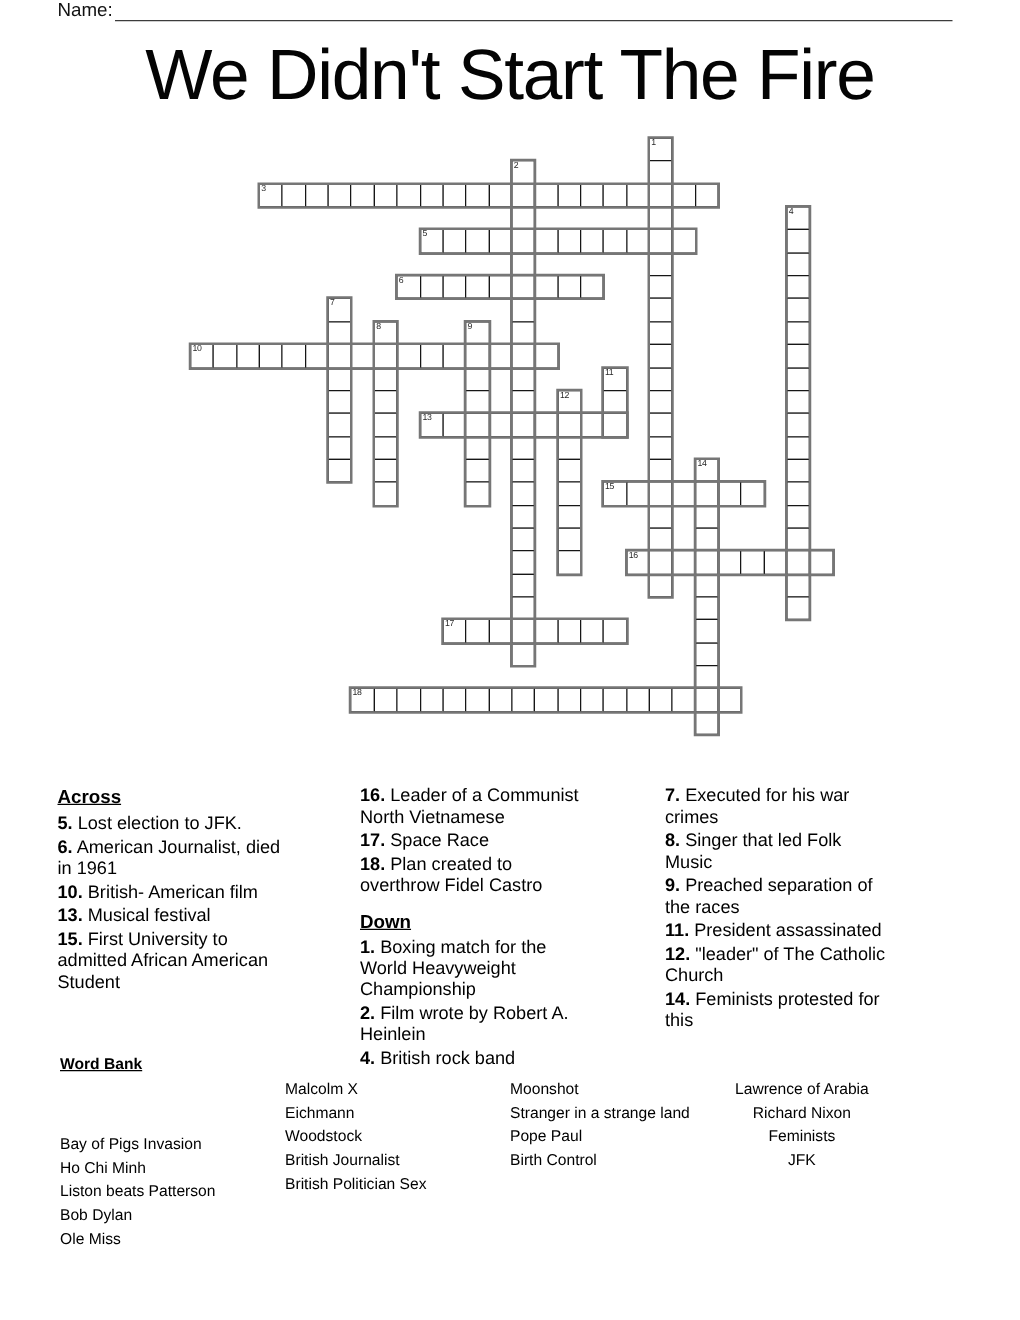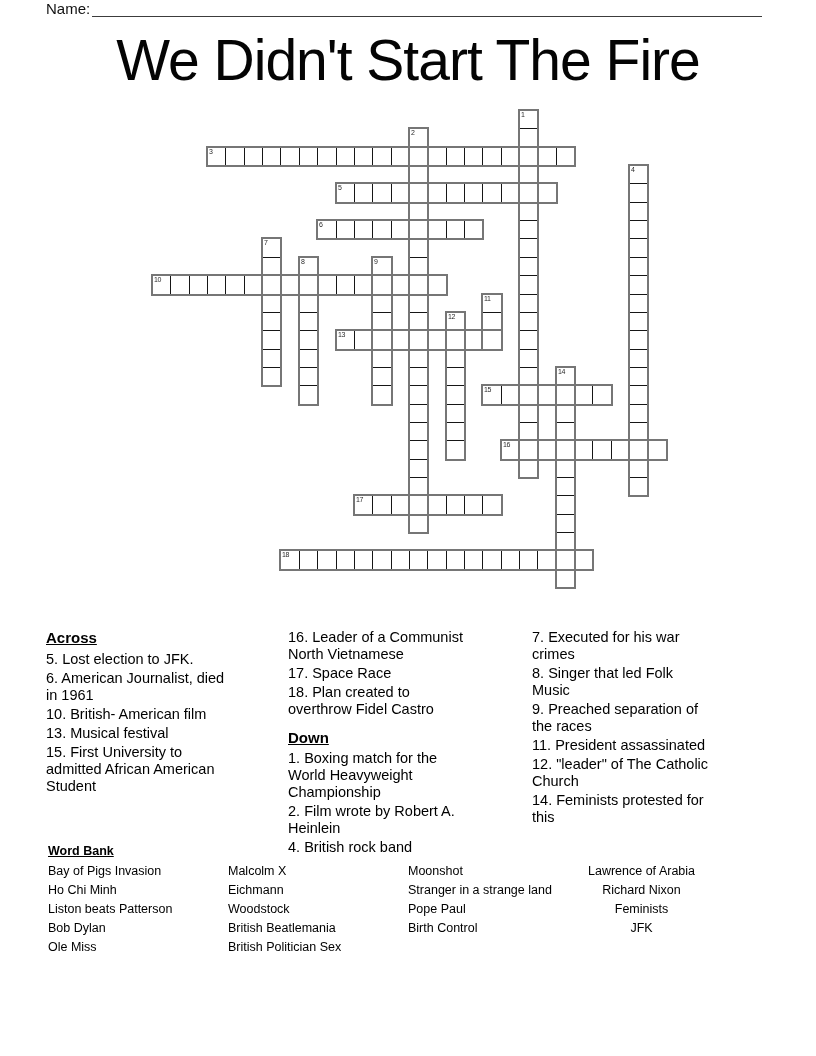--- a/index.html
+++ b/index.html
@@ -45,21 +45,21 @@
   
   .clue-col{position:absolute;top:629px;}
   .clue-heading{
     font-size:15px;font-weight:bold;text-decoration:underline;
     line-height:17px;margin-bottom:5px;color:#000;
   }
   .down-heading{margin-top:11px;margin-bottom:4px;}
   .clue{
     font-size:14.5px;line-height:17px;margin-bottom:2px;color:#000;
   }
-  .clue-num{font-weight:normal;}
+  .clue-num{font-weight:bold;}
   .clue-text{white-space:pre-line;}
   
   .wb-heading{
     position:absolute;left:48px;top:844px;
     font-size:12.5px;font-weight:bold;text-decoration:underline;
     line-height:14px;color:#000;
   }
   .wb-col{position:absolute;top:862px;}
   .wb-item{font-size:12.5px;line-height:18.9px;color:#000;}
 </style>
@@ -361,32 +361,32 @@
         <div class="clue"><span class="clue-num">11.</span> <span class="clue-text">President assassinated</span></div>
         <div class="clue"><span class="clue-num">12.</span> <span class="clue-text">"leader" of The Catholic
 Church</span></div>
         <div class="clue"><span class="clue-num">14.</span> <span class="clue-text">Feminists protested for
 this</span></div>
       </div>
     </div>
 
   <div class="wb-heading">Word Bank</div>
   <div id="wordbank">
-      <div class="wb-col" style="left: 48px;">
+      <div class="wb-col" style="left: 48px; margin-top: 44px;">
         <div class="wb-item">Bay of Pigs Invasion</div>
         <div class="wb-item">Ho Chi Minh</div>
         <div class="wb-item">Liston beats Patterson</div>
         <div class="wb-item">Bob Dylan</div>
         <div class="wb-item">Ole Miss</div>
       </div>
       <div class="wb-col" style="left: 228px;">
         <div class="wb-item">Malcolm X</div>
         <div class="wb-item">Eichmann</div>
         <div class="wb-item">Woodstock</div>
-        <div class="wb-item">British Beatlemania</div>
+        <div class="wb-item">British Journalist</div>
         <div class="wb-item">British Politician Sex</div>
       </div>
       <div class="wb-col" style="left: 408px;">
         <div class="wb-item">Moonshot</div>
         <div class="wb-item">Stranger in a strange land</div>
         <div class="wb-item">Pope Paul</div>
         <div class="wb-item">Birth Control</div>
       </div>
       <div class="wb-col" style="left: 588px; text-align: center;">
         <div class="wb-item">Lawrence of Arabia</div>

